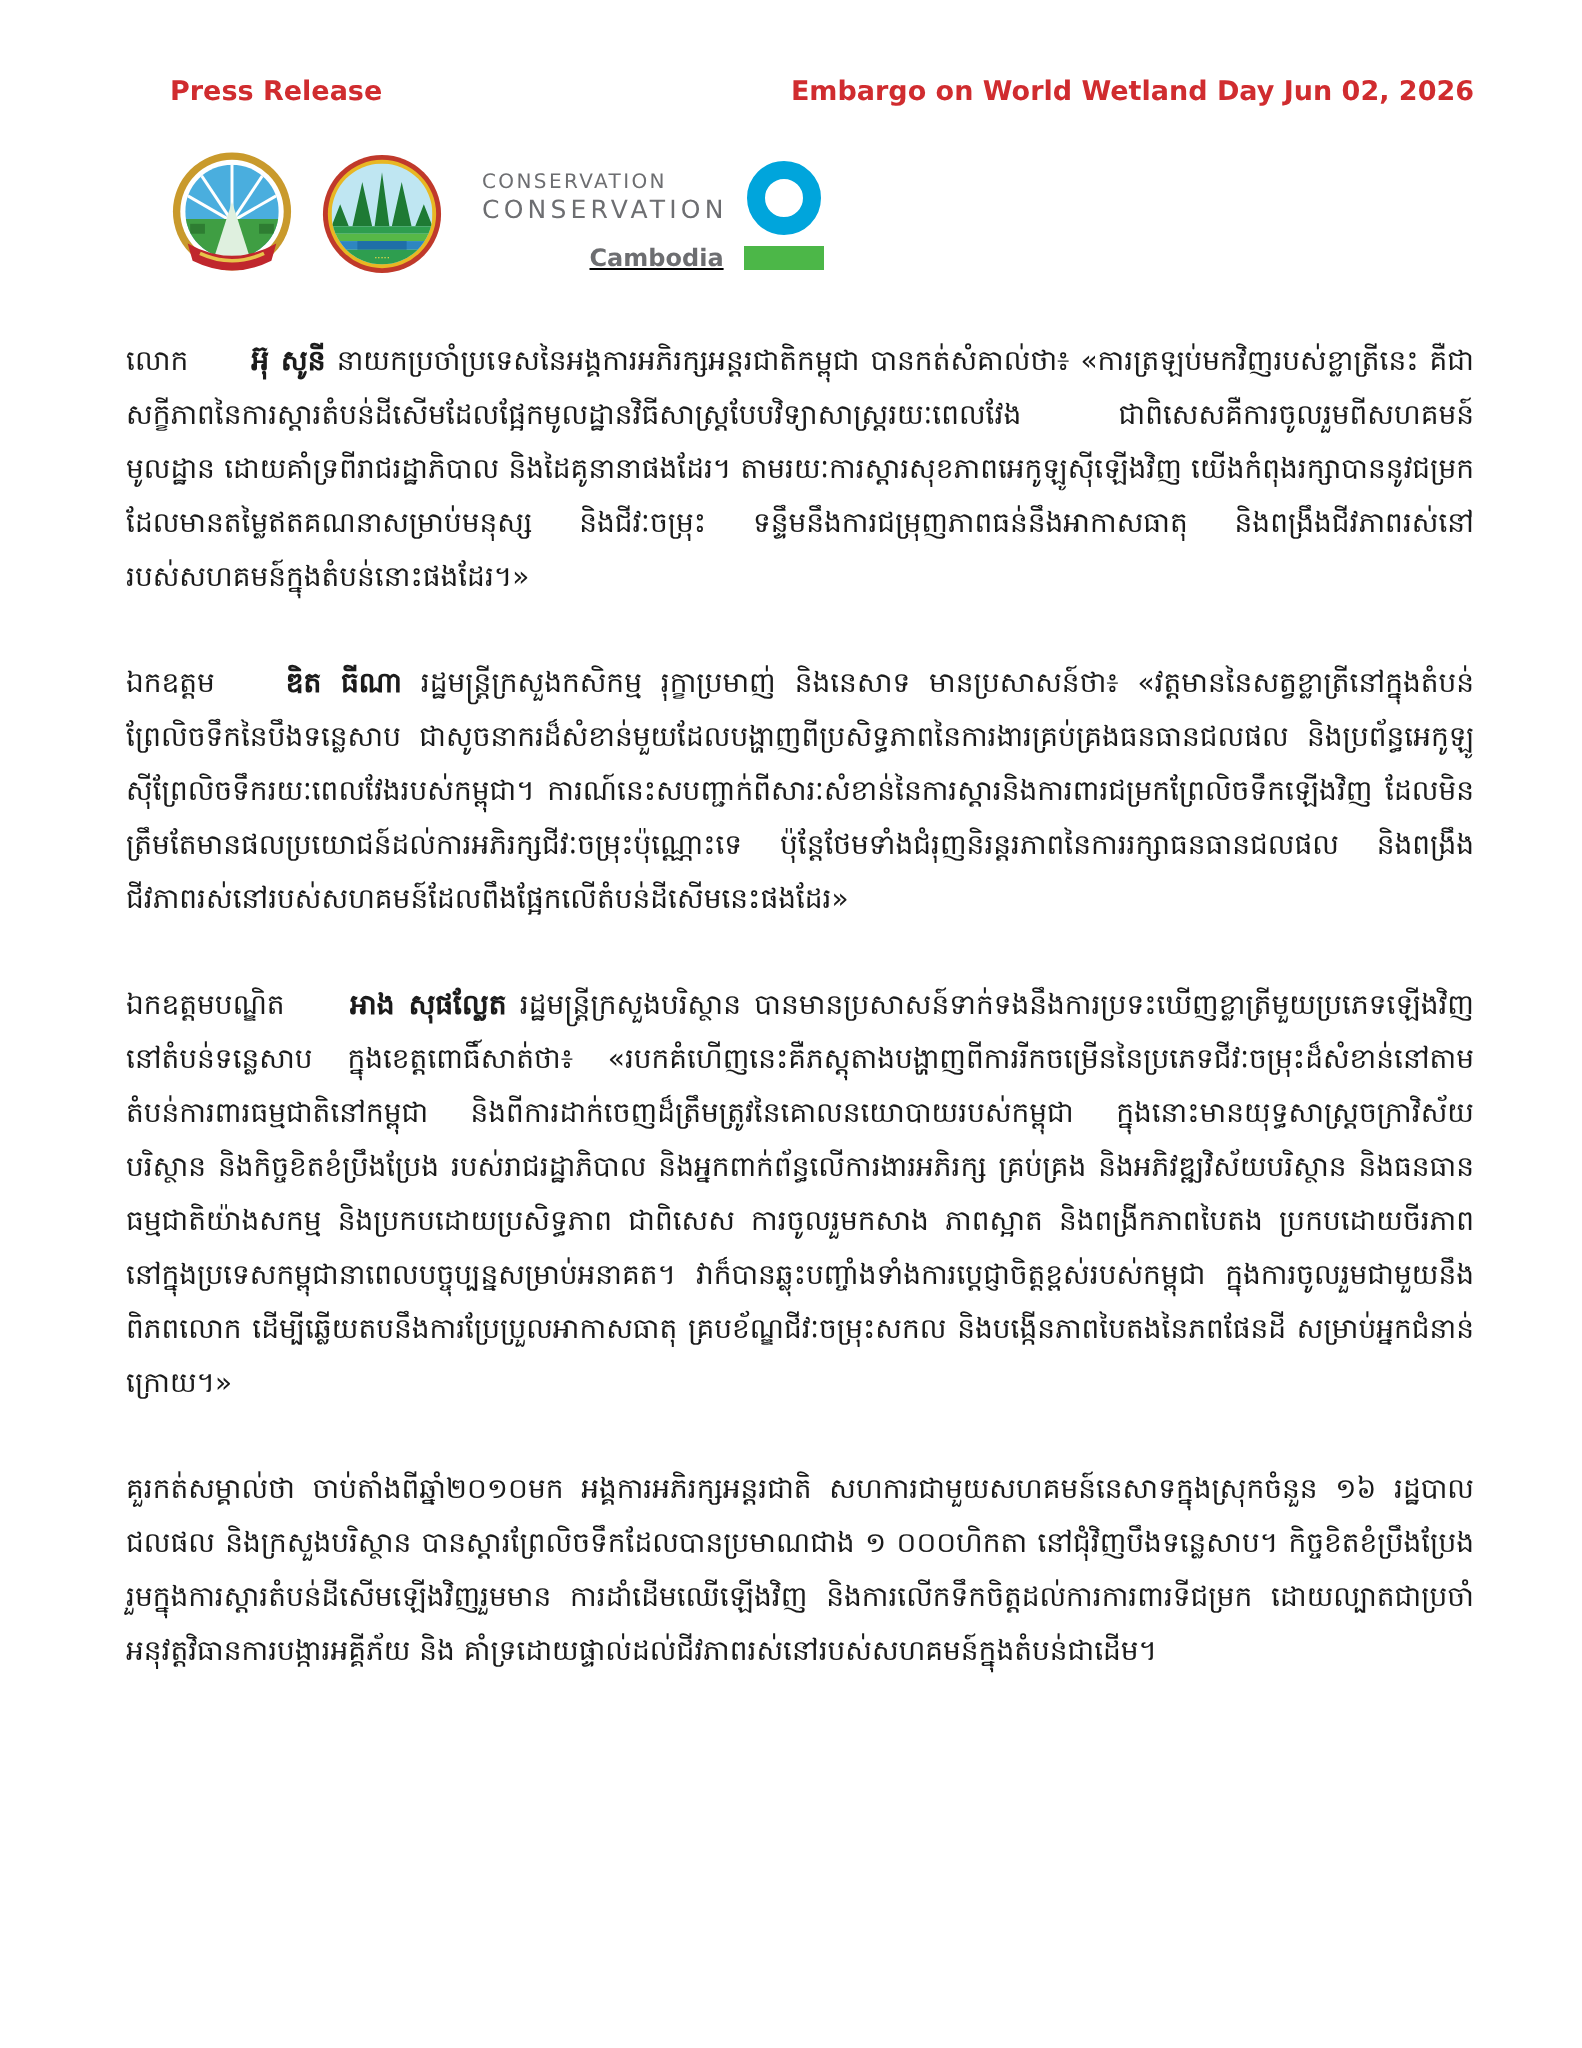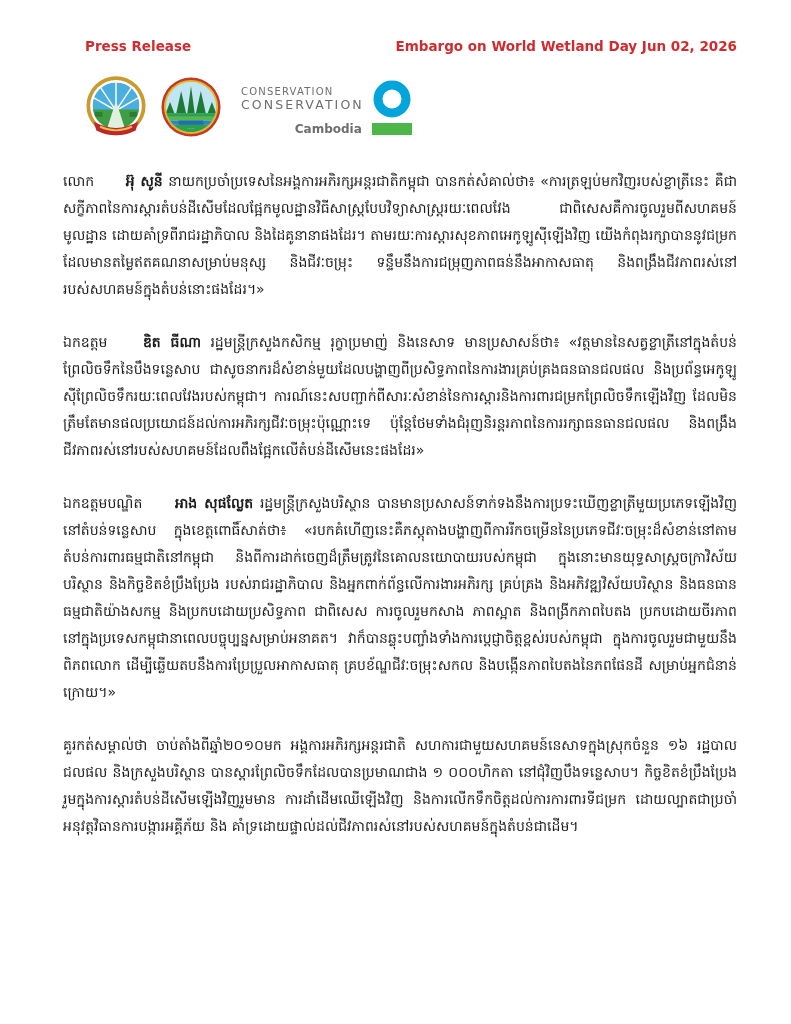--- a/index.html
+++ b/index.html
@@ -13,21 +13,21 @@
   .topbar{display:flex;justify-content:space-between;align-items:flex-start;
     padding-left:22px;color:#d02c2f;font-weight:bold;font-size:13.5px;}
   
   .logos{display:flex;align-items:flex-start;gap:13px;margin-top:21px;padding-left:22px;height:64px;}
   .logo-circle{flex:0 0 auto;}
   .ci-logo{display:flex;flex-direction:column;margin-left:6px;margin-top:4px;}
   .ci-top{display:flex;align-items:center;gap:8px;}
   .ci-text{color:#6d6e71;line-height:1.12;}
   .ci-line1{font-size:10px;font-weight:normal;letter-spacing:1.2px;}
   .ci-line2{font-size:12.5px;font-weight:normal;letter-spacing:2.1px;}
-  .ci-bottom{display:flex;justify-content:flex-end;align-items:center;gap:10px;margin-top:3px;}
+  .ci-bottom{display:flex;justify-content:flex-end;align-items:center;gap:10px;margin-top:3px;text-decoration:underline;}
   .ci-country{color:#6d6e71;font-weight:bold;font-size:12px;}
   .ci-green-bar{width:40px;height:12px;background:#4cb748;display:inline-block;}
   
   .doc-body{margin-top:29px;}
   .para{
     margin:0 0 26px 0;text-align:justify;color:#1b1b1b;
     font-size:14px;line-height:27px;
     font-family:"DejaVu Sans","Liberation Sans",sans-serif;
   }
   .bold-name{font-weight:bold;margin-left:26px;}

